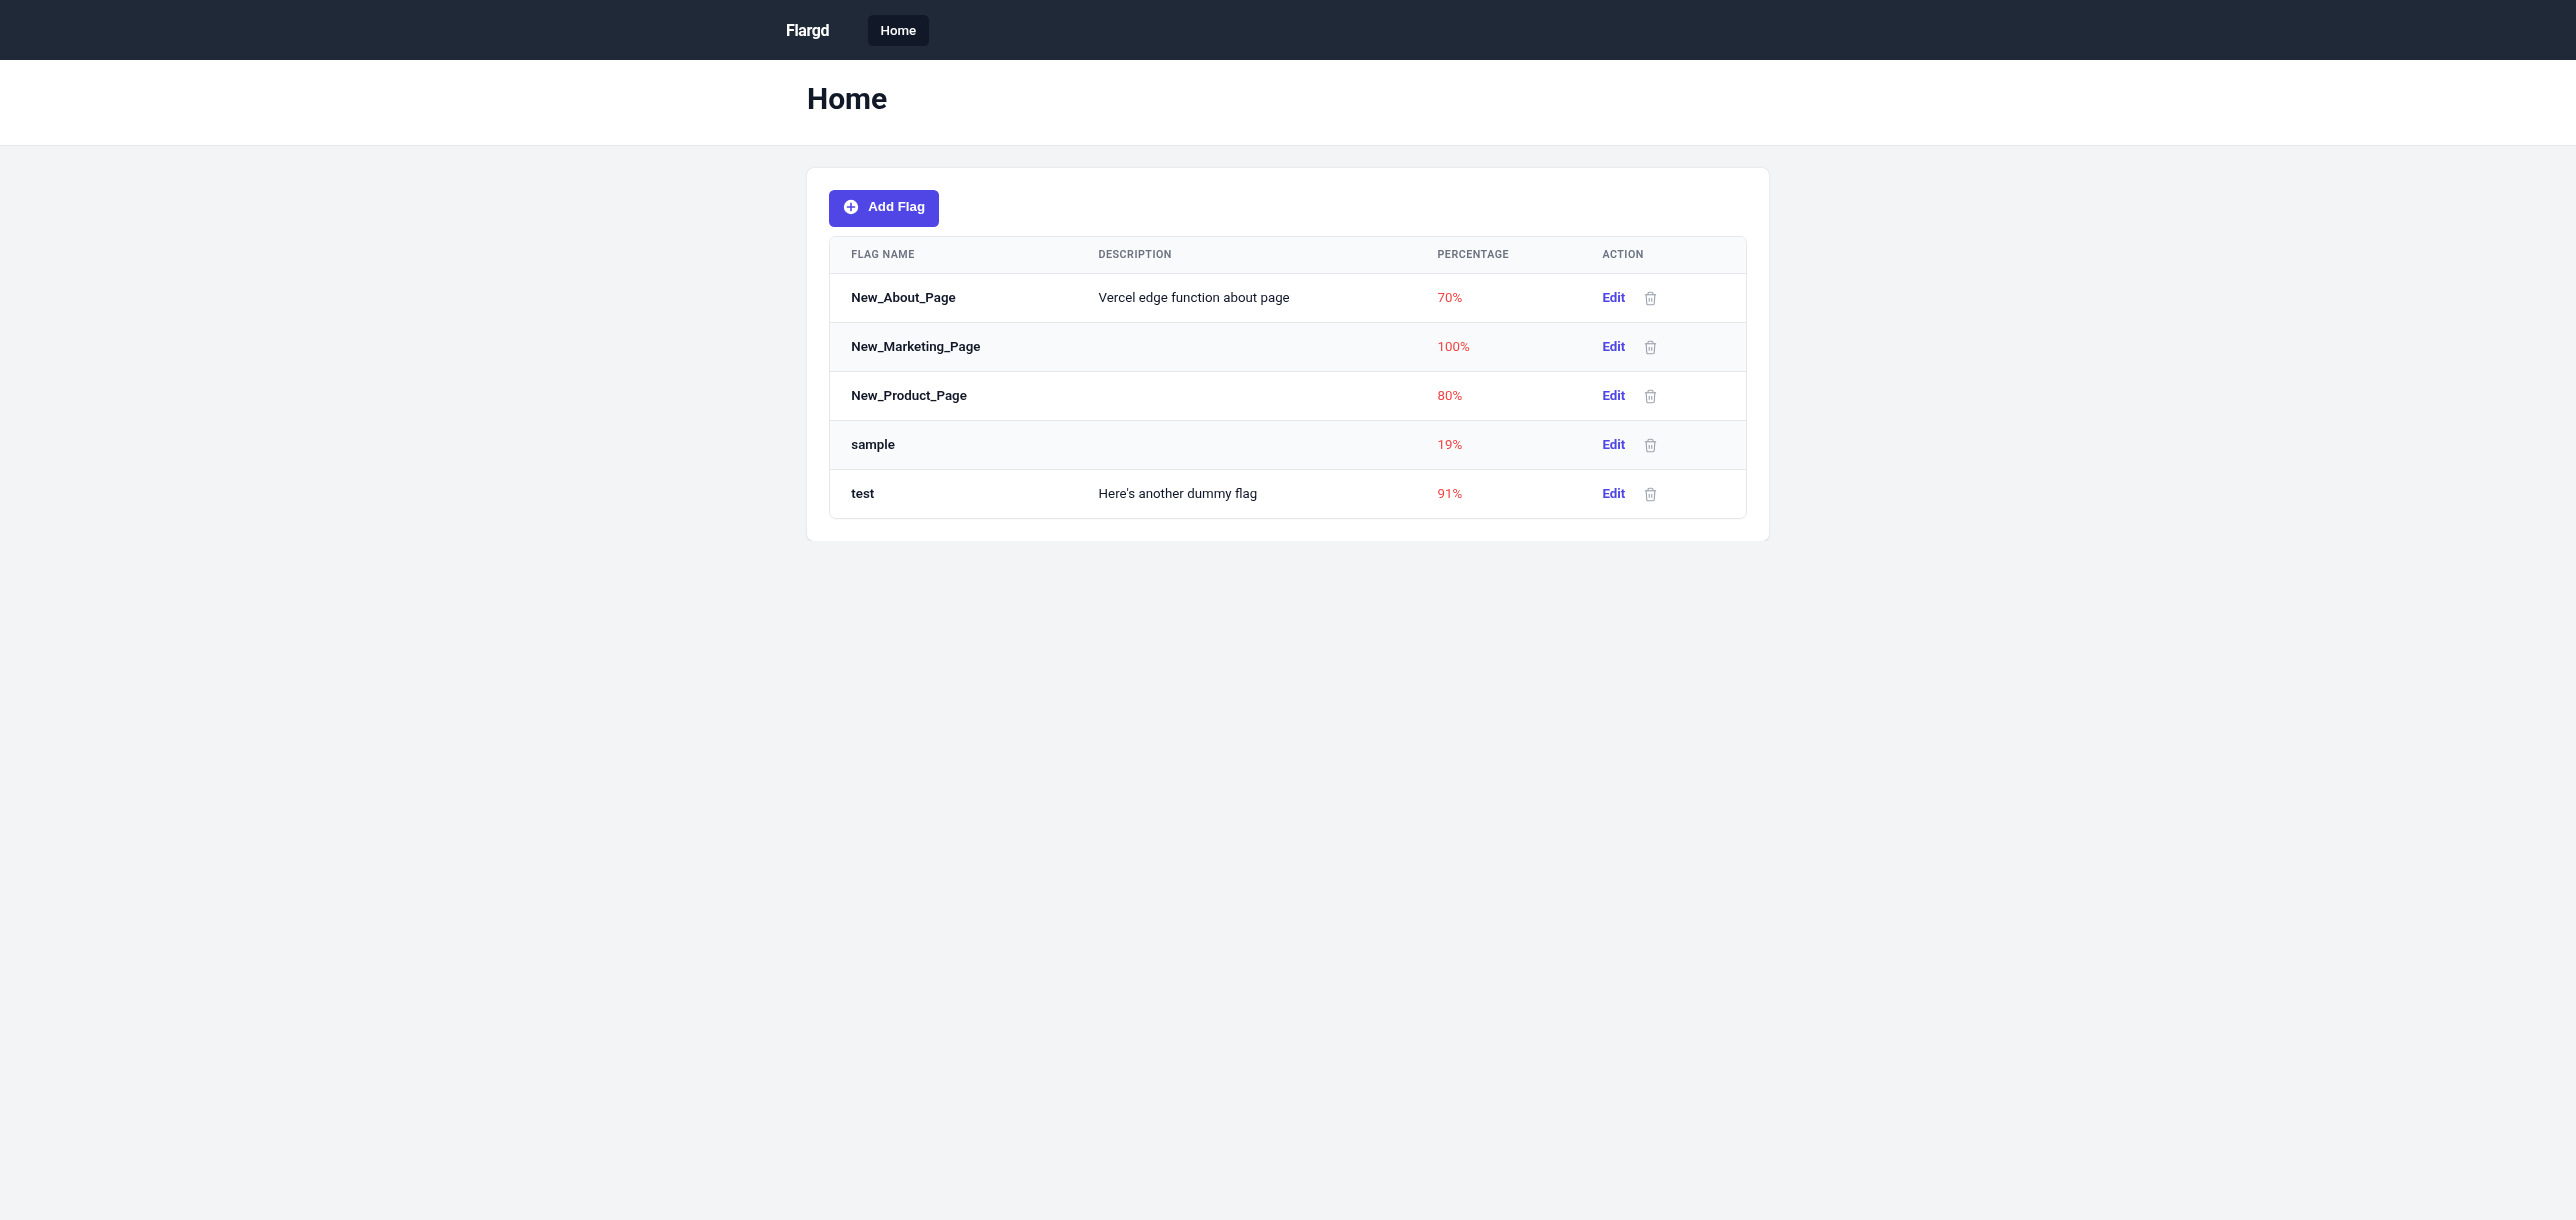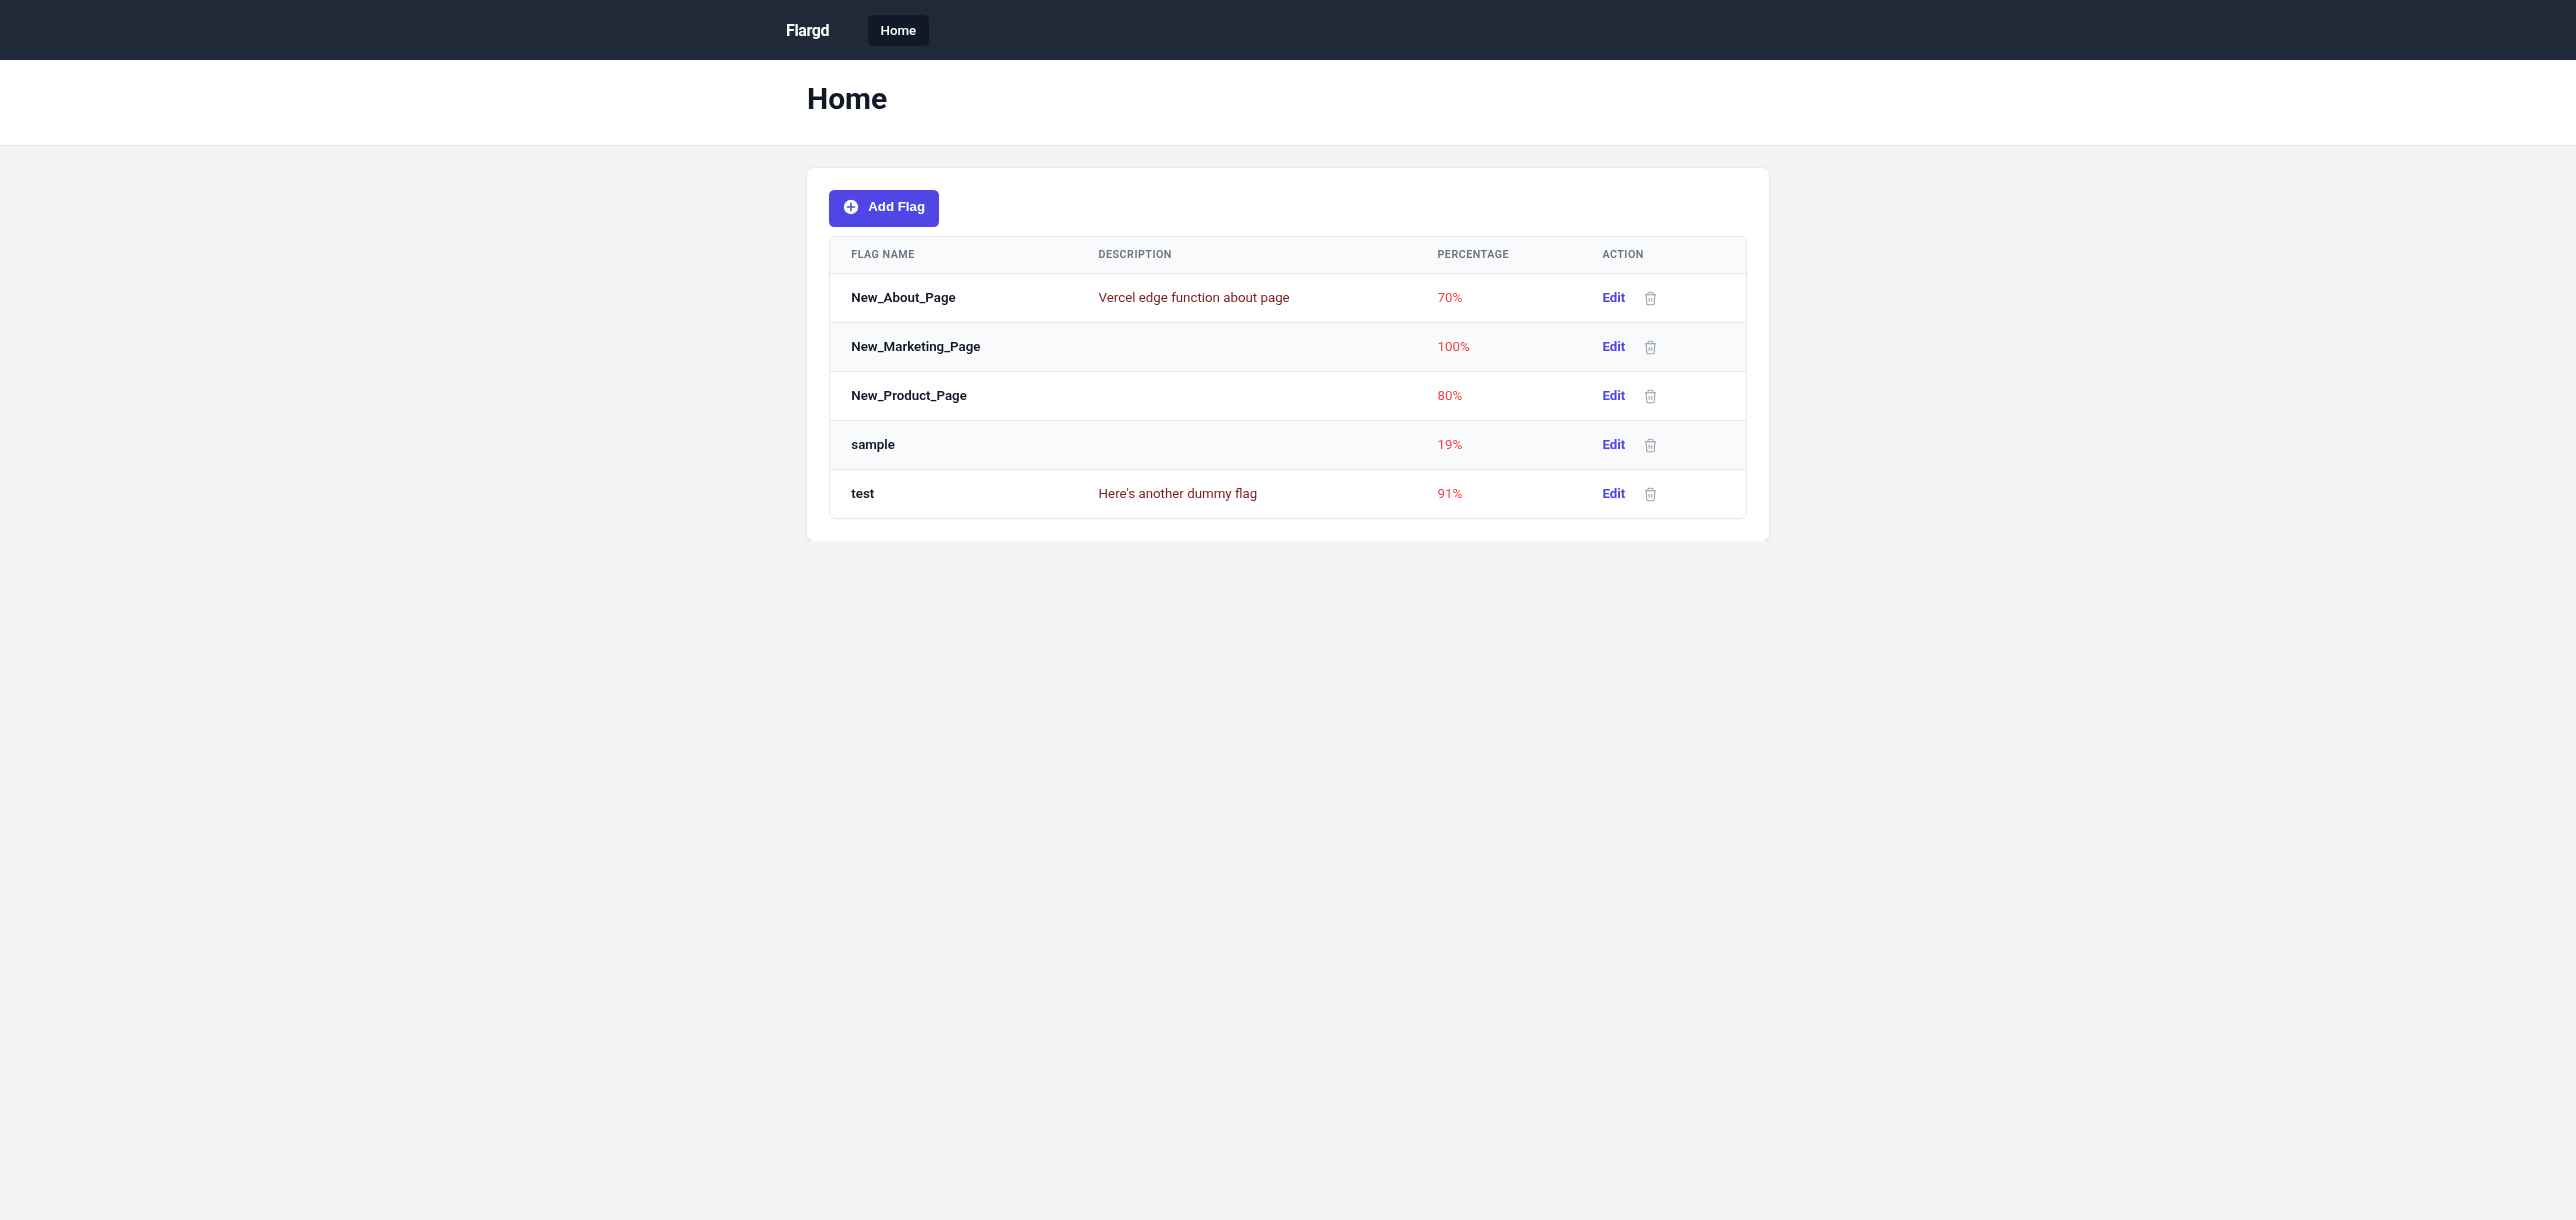--- a/index.html
+++ b/index.html
@@ -153,21 +153,21 @@
       font-size: 13.3px;
       vertical-align: middle;
     }
 
     td.flag-name {
       font-weight: 600;
       color: #111827;
     }
 
     td.description {
-      color: #7f1d1d;
+      color: #0f172a;
     }
 
     td.percentage {
       color: #ef4444;
     }
 
     td.action {
       white-space: nowrap;
     }
 

